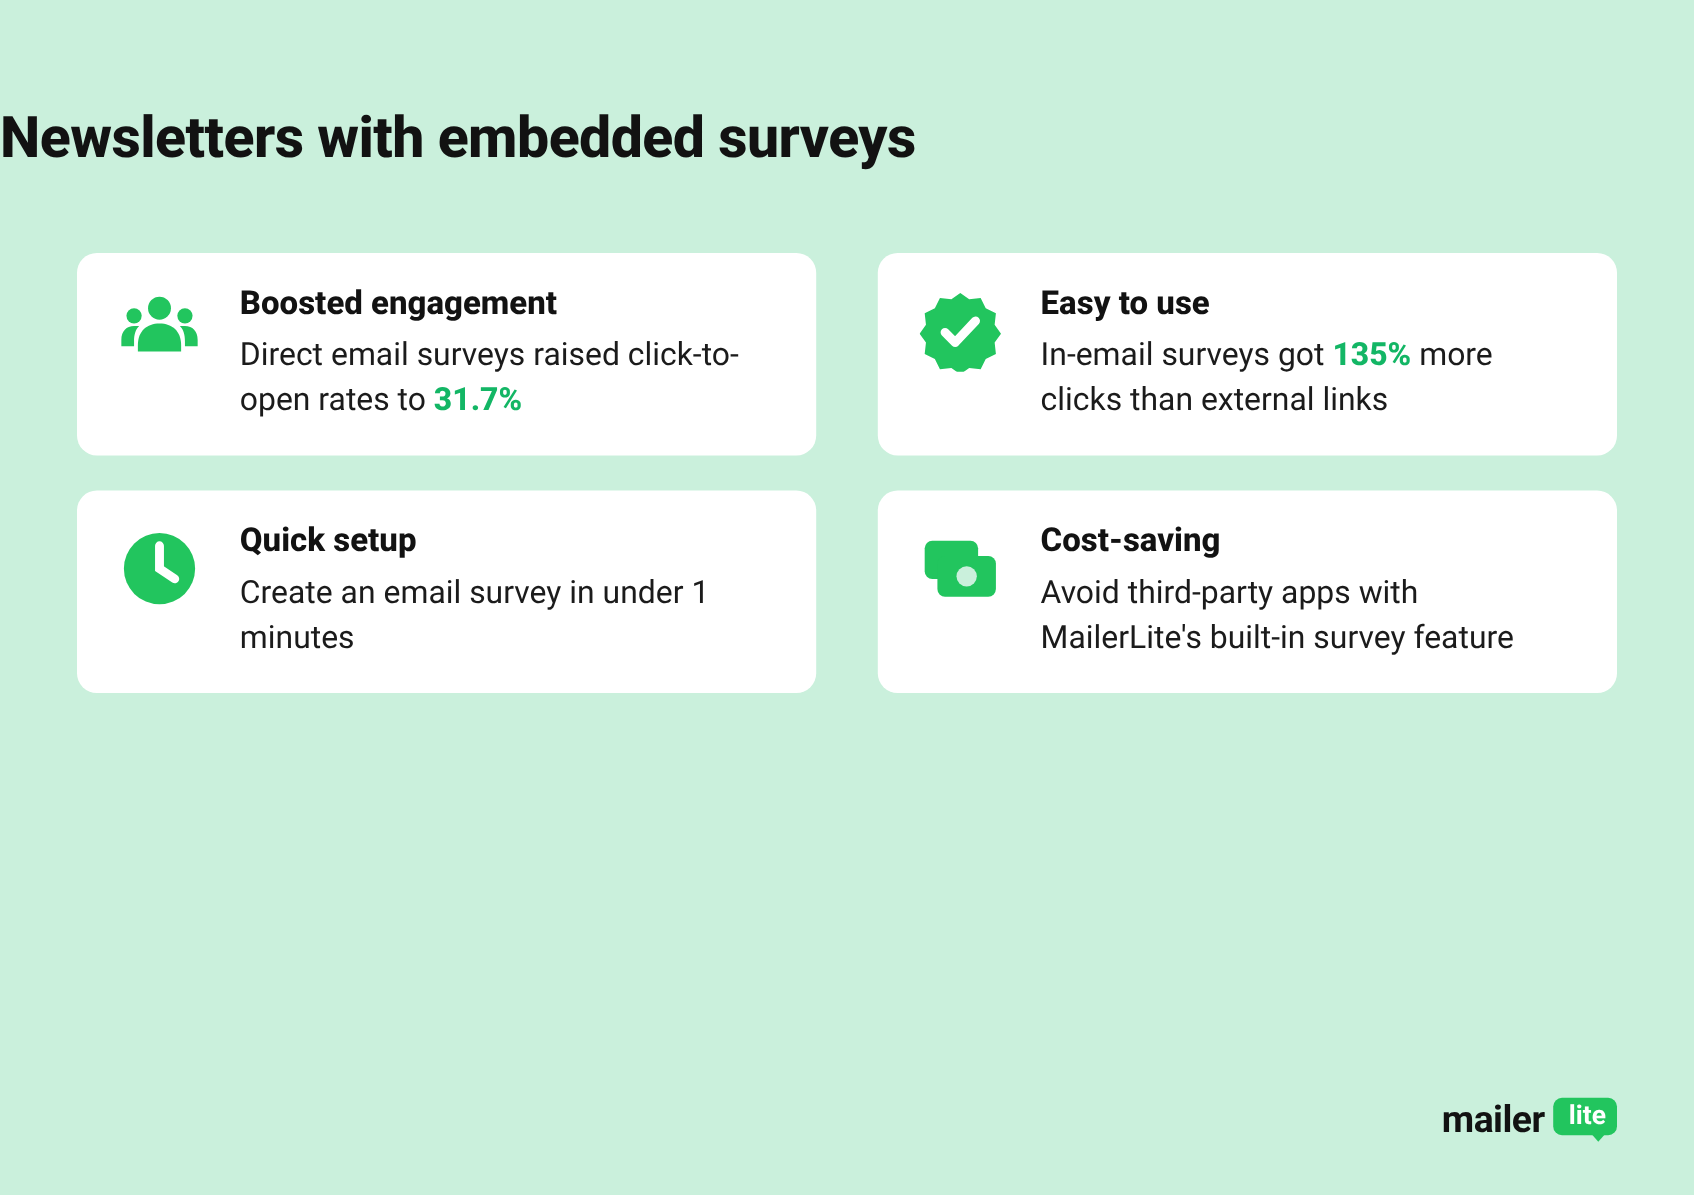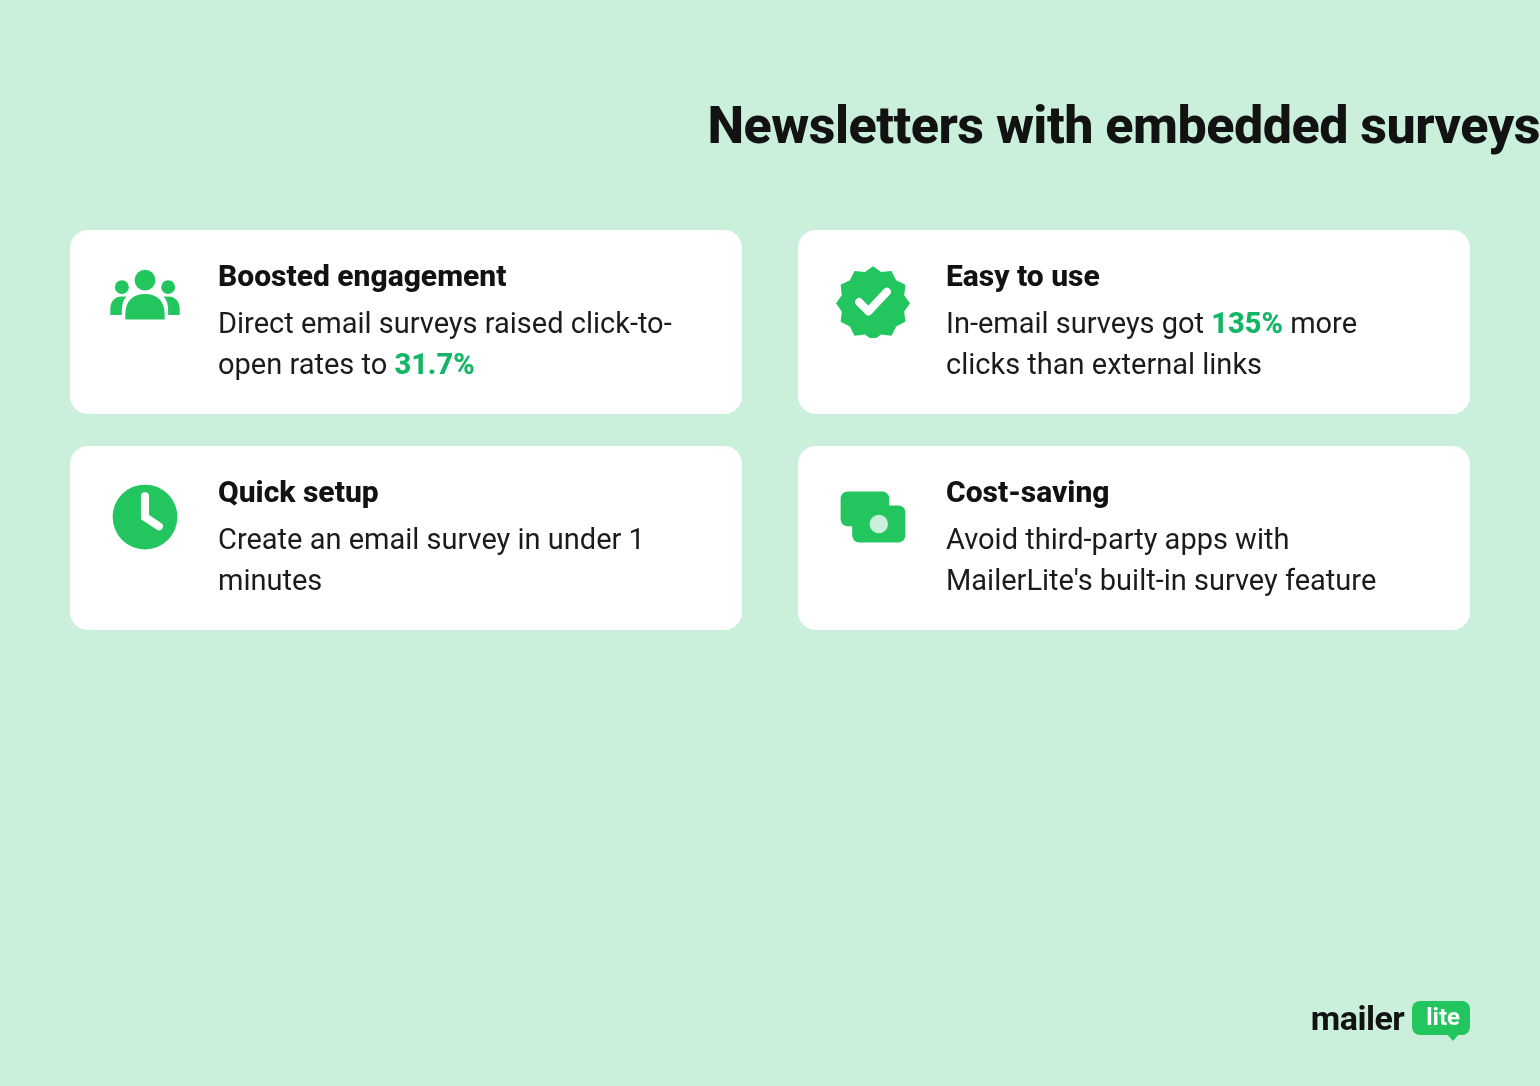--- a/index.html
+++ b/index.html
@@ -8,21 +8,21 @@
     background: #caf0dc;
     font-family: -apple-system, BlinkMacSystemFont, "Segoe UI", Roboto, Helvetica, Arial, sans-serif;
     color: #121212;
     position: relative;
   }
   .title {
     position: absolute;
     top: 95px;
     left: 0;
     width: 100%;
-    text-align: right;
+    text-align: left;
     font-size: 52px;
     font-weight: 800;
     letter-spacing: -0.5px;
   }
   .columns {
     position: absolute;
     top: 230px;
     left: 70px;
     right: 70px;
     display: flex;
@@ -67,21 +67,21 @@
   }
   .highlight {
     color: #13b665;
     font-weight: 800;
   }
   .logo {
     position: absolute;
     bottom: 48px;
     right: 70px;
     display: flex;
-    align-items: center;
+    align-items: flex-start;
     gap: 8px;
   }
   .logo-text {
     font-size: 34px;
     font-weight: 700;
     letter-spacing: -0.5px;
     color: #121212;
   }
   .logo-badge {
     background: #22c55e;

